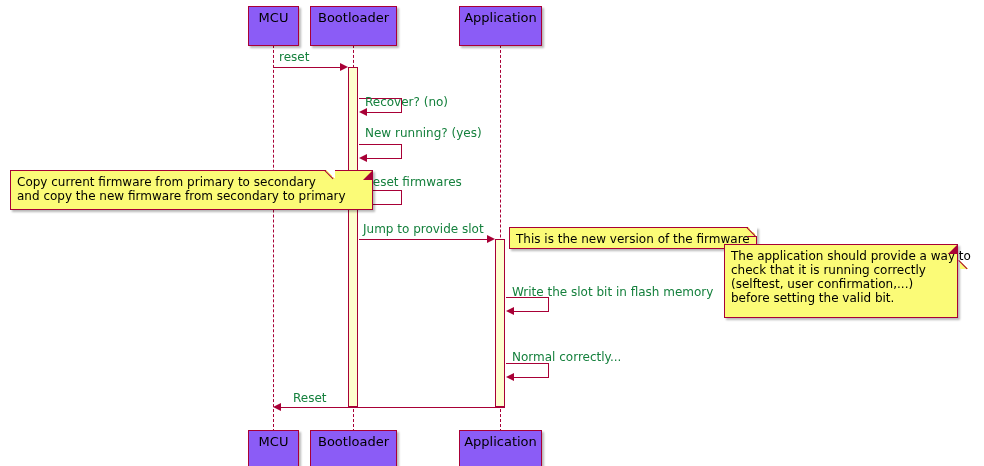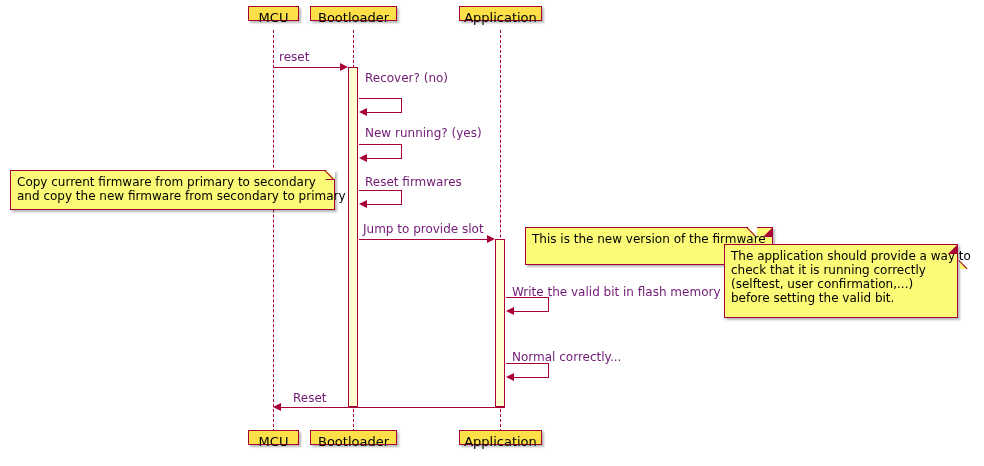--- a/index.html
+++ b/index.html
@@ -12,29 +12,29 @@
   }
   #diagram {
     position: relative;
     width: 984px;
     height: 466px;
     overflow: hidden;
     background: #ffffff;
   }
   .lifeline-box {
     position: absolute;
-    background: #fde047;
+    background: #8b5cf6;
     border: 1px solid #A80036;
     border-radius: 0;
     box-shadow: 2px 2px 2px rgba(0,0,0,0.28);
     font-size: 13px;
     color: #000000;
     text-align: center;
     line-height: 22px;
-    height: 15px;
+    height: 40px;
     box-sizing: border-box;
     white-space: nowrap;
   }
   .lifeline-dash {
     position: absolute;
     width: 0;
     border-left: 1px dashed #A80036;
   }
   .activation {
     position: absolute;
@@ -65,21 +65,21 @@
     position: absolute;
     width: 0;
     height: 0;
     border-top: 4px solid transparent;
     border-bottom: 4px solid transparent;
     border-right: 8px solid #A80036;
   }
   .msg-label {
     position: absolute;
     font-size: 12px;
-    color: #701a75;
+    color: #15803d;
     white-space: nowrap;
   }
   .note {
     position: absolute;
     background: #FBFB77;
     border: 1px solid #A80036;
     box-shadow: 2px 2px 2px rgba(0,0,0,0.28);
     font-size: 12px;
     color: #000000;
     padding: 4px 6px;
@@ -140,50 +140,50 @@
   <div class="activation" style="left:495px; top:239px; height:168px;"></div>
 
   <div class="arrow-line" style="left:273px; top:67px; width:67px;"></div>
   <div class="arrow-head-right" style="left:340px; top:63px;"></div>
   <div class="msg-label" style="left:279px; top:50px;">reset</div>
 
   <div class="arrow-line" style="left:359px; top:98px; width:43px;"></div>
   <div class="arrow-vert" style="left:401px; top:98px; height:14px;"></div>
   <div class="arrow-line" style="left:367px; top:112px; width:35px;"></div>
   <div class="arrow-head-left" style="left:359px; top:108px;"></div>
-  <div class="msg-label" style="left:365px; top:71px;">Recover? (no)</div>
+  <div class="msg-label" style="left:365px; top:95px;">Recover? (no)</div>
 
   <div class="arrow-line" style="left:359px; top:144px; width:43px;"></div>
   <div class="arrow-vert" style="left:401px; top:144px; height:14px;"></div>
   <div class="arrow-line" style="left:367px; top:158px; width:35px;"></div>
   <div class="arrow-head-left" style="left:359px; top:154px;"></div>
   <div class="msg-label" style="left:365px; top:126px;">New running? (yes)</div>
 
   <div class="arrow-line" style="left:359px; top:190px; width:43px;"></div>
   <div class="arrow-vert" style="left:401px; top:190px; height:14px;"></div>
   <div class="arrow-line" style="left:367px; top:204px; width:35px;"></div>
   <div class="arrow-head-left" style="left:359px; top:200px;"></div>
   <div class="msg-label" style="left:365px; top:175px;">Reset firmwares</div>
 
-  <div class="note" style="left:10px; top:170px; width:325px; height:40px;">Copy current firmware from primary to secondary
+  <div class="note" style="left:10px; top:170px; width:363px; height:40px;">Copy current firmware from primary to secondary
 and copy the new firmware from secondary to primary</div>
   <div class="note-corner" style="left:326px; top:170px;"></div>
 
   <div class="arrow-line" style="left:359px; top:239px; width:128px;"></div>
   <div class="arrow-head-right" style="left:487px; top:235px;"></div>
   <div class="msg-label" style="left:363px; top:222px;">Jump to provide slot</div>
 
-  <div class="note" style="left:509px; top:227px; width:248px; height:38px;margin-left:16px;">This is the new version of the firmware</div>
+  <div class="note" style="left:509px; top:227px; width:248px; height:22px;">This is the new version of the firmware</div>
   <div class="note-corner" style="left:748px; top:227px;"></div>
 
   <div class="arrow-line" style="left:506px; top:297px; width:43px;"></div>
   <div class="arrow-vert" style="left:548px; top:297px; height:14px;"></div>
   <div class="arrow-line" style="left:514px; top:311px; width:35px;"></div>
   <div class="arrow-head-left" style="left:506px; top:307px;"></div>
-  <div class="msg-label" style="left:512px; top:285px;">Write the valid bit in flash memory</div>
+  <div class="msg-label" style="left:512px; top:285px;">Write the slot bit in flash memory</div>
 
   <div class="note" style="left:724px; top:244px; width:234px; height:74px;">The application should provide a way to
 check that it is running correctly
 (selftest, user confirmation,...)
 before setting the valid bit.</div>
   <div class="note-corner" style="left:960px; top:260px;"></div>
 
   <div class="arrow-line" style="left:506px; top:363px; width:43px;"></div>
   <div class="arrow-vert" style="left:548px; top:363px; height:14px;"></div>
   <div class="arrow-line" style="left:514px; top:377px; width:35px;"></div>

